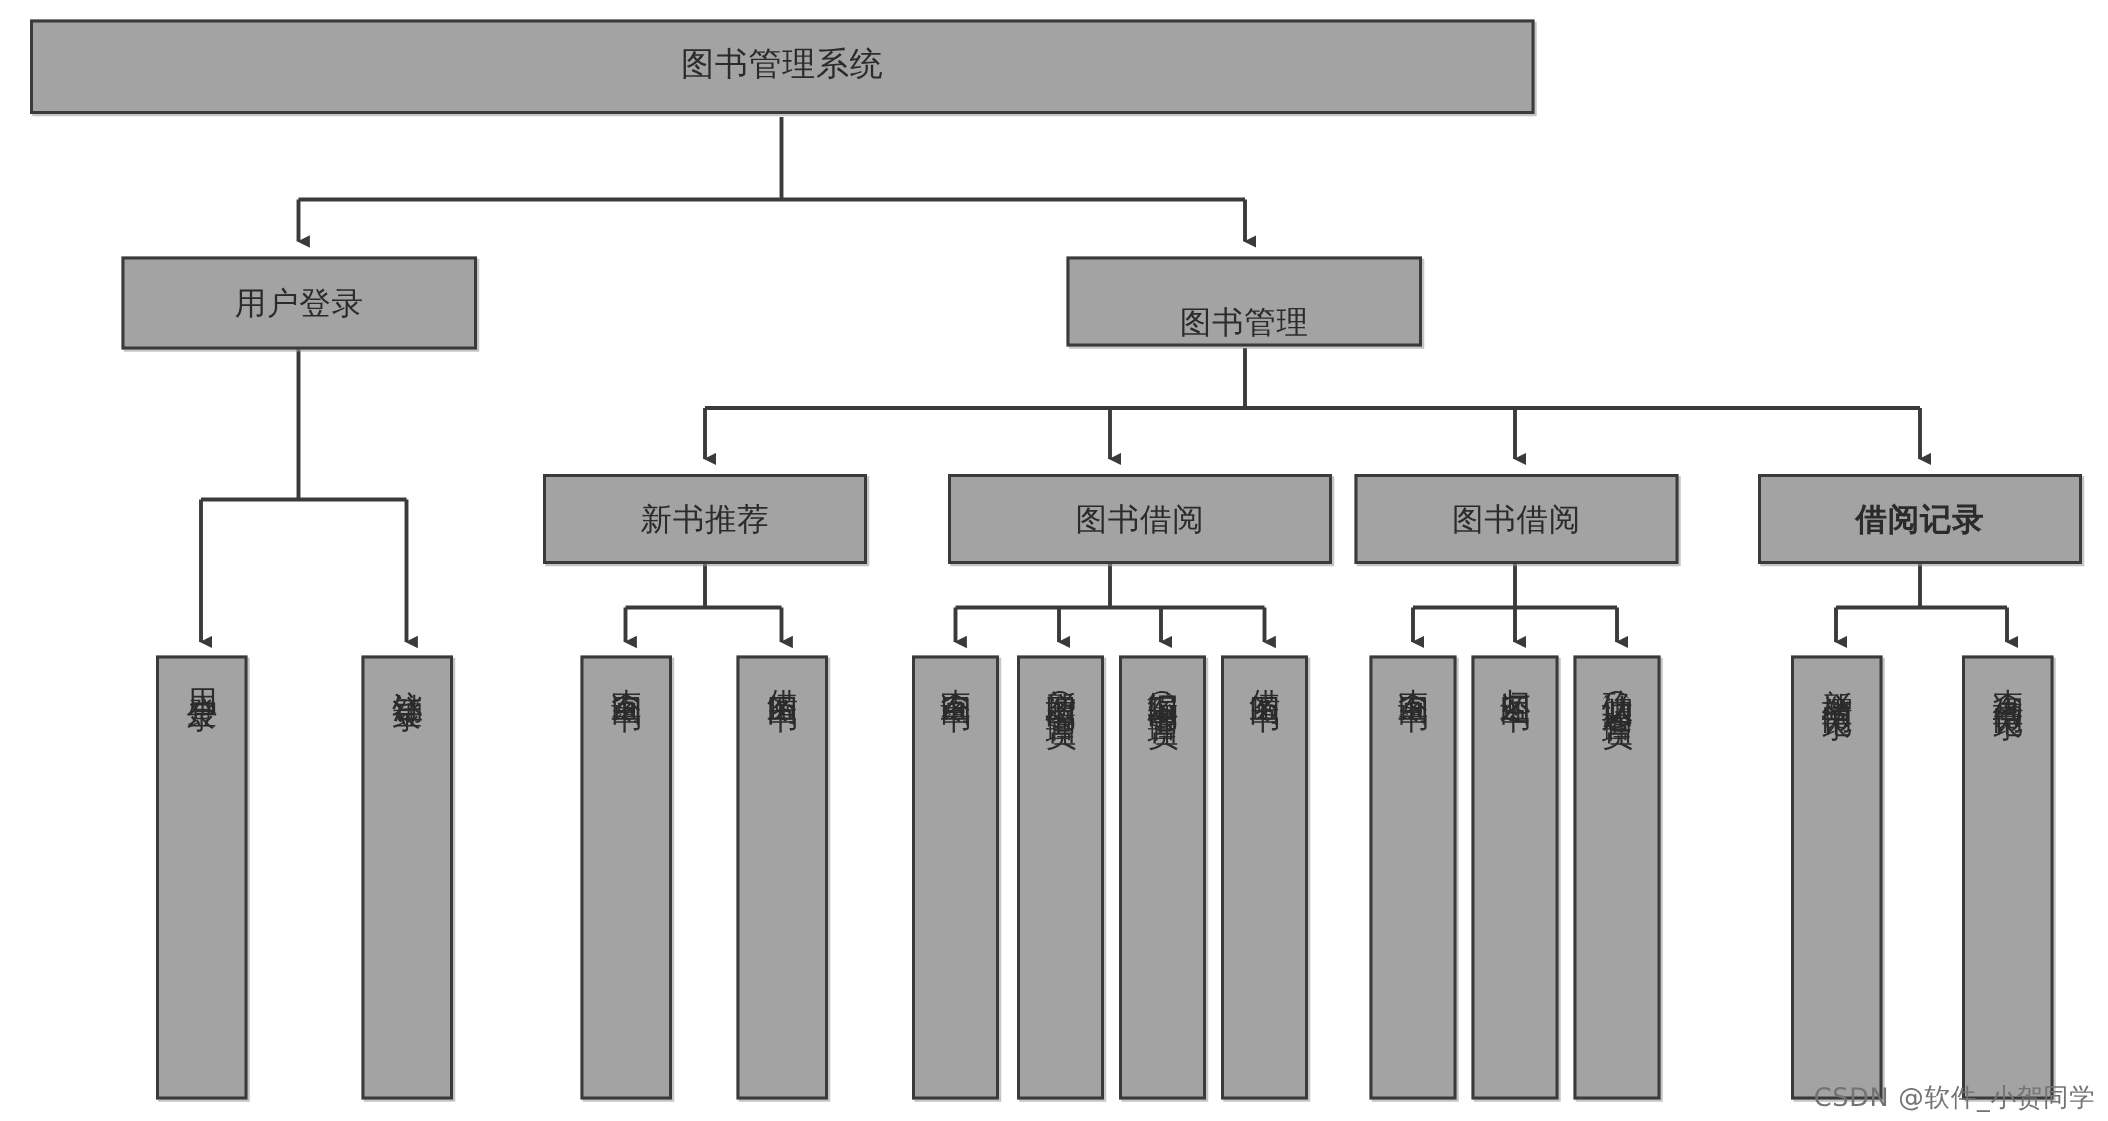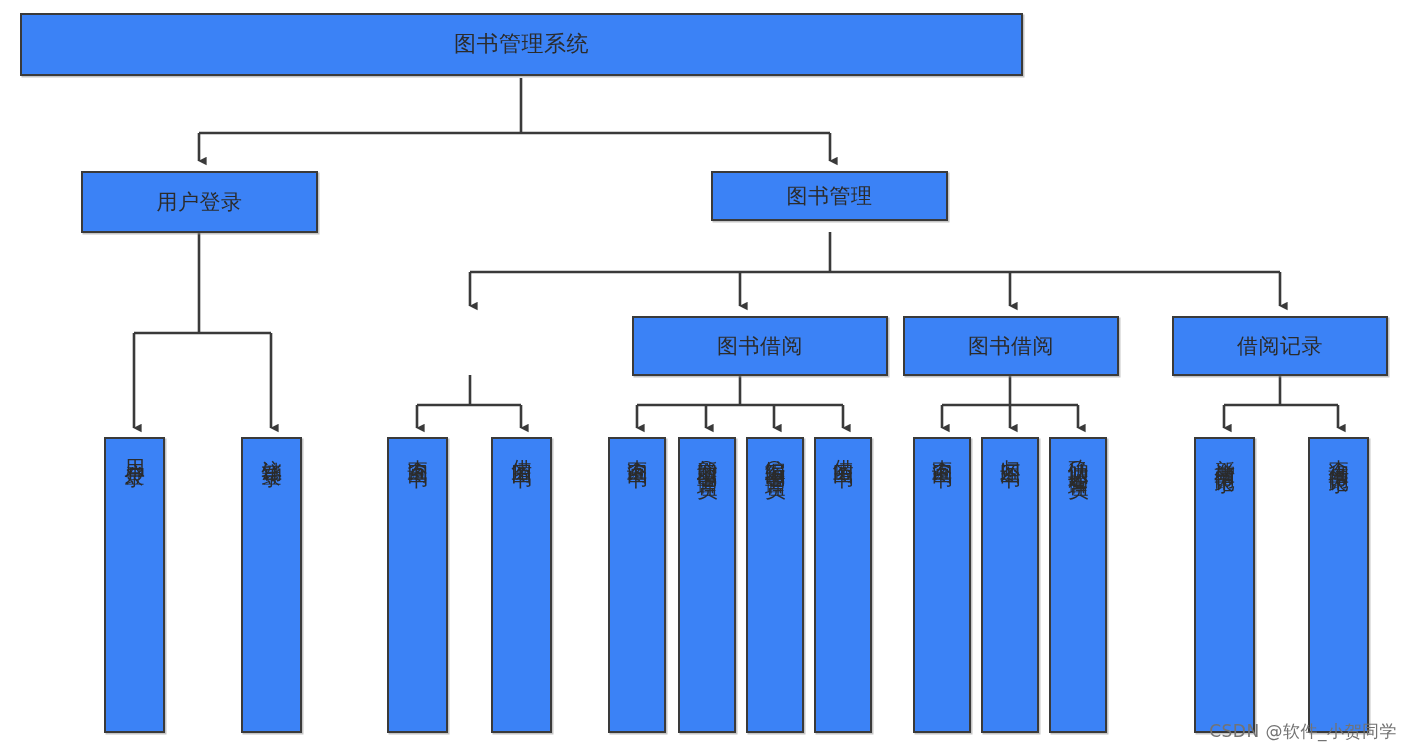--- a/index.html
+++ b/index.html
@@ -23,21 +23,21 @@
     left: 0;
     top: 0;
     width: 1405px;
     height: 747px;
     pointer-events: none;
   }
   .node {
     position: absolute;
     box-sizing: border-box;
     border: 2.4px solid #3a3a3a;
-    background: #3b82f6;
+    background: #a3a3a3;
     display: flex;
     align-items: center;
     justify-content: center;
     box-shadow: 1.5px 1.5px 0 rgba(150,150,150,0.55);
   }
   .node-label {
     color: #2b2b2b;
     font-size: 21px;
     line-height: 1.28;
     letter-spacing: 0.5px;
@@ -134,34 +134,37 @@
   </svg>
 
   <div class="node horiz" id="root-node" style="left:20px; top:13px; width:1003px; height:63px;">
     <span class="node-label">图书管理系统</span>
   </div>
 
   <div class="node horiz" style="left:81px; top:171px; width:237px; height:62px;">
     <span class="node-label">用户登录</span>
   </div>
 
-  <div class="node horiz" style="left:711px; top:171px; width:237px; height:50px;">
+  <div class="node horiz" style="left:711px; top:171px; width:237px; height:60px;align-items:flex-end;">
     <span class="node-label">图书管理</span>
   </div>
 
+  <div class="node horiz" style="left:362px; top:316px; width:216px; height:60px;">
+    <span class="node-label">新书推荐</span>
+  </div>
 
   <div class="node horiz" style="left:632px; top:316px; width:256px; height:60px;">
     <span class="node-label">图书借阅</span>
   </div>
 
   <div class="node horiz" style="left:903px; top:316px; width:216px; height:60px;">
     <span class="node-label">图书借阅</span>
   </div>
 
-  <div class="node horiz" style="left:1172px; top:316px; width:216px; height:60px;">
+  <div class="node horiz" style="left:1172px; top:316px; width:216px; height:60px;font-weight:bold;">
     <span class="node-label">借阅记录</span>
   </div>
 
   <div class="node vert" style="left:104px; top:437px; width:61px; height:296px;">
     <span class="node-label">用户登录</span>
   </div>
 
   <div class="node vert" style="left:241px; top:437px; width:61px; height:296px;">
     <span class="node-label">注销登录</span>
   </div>

